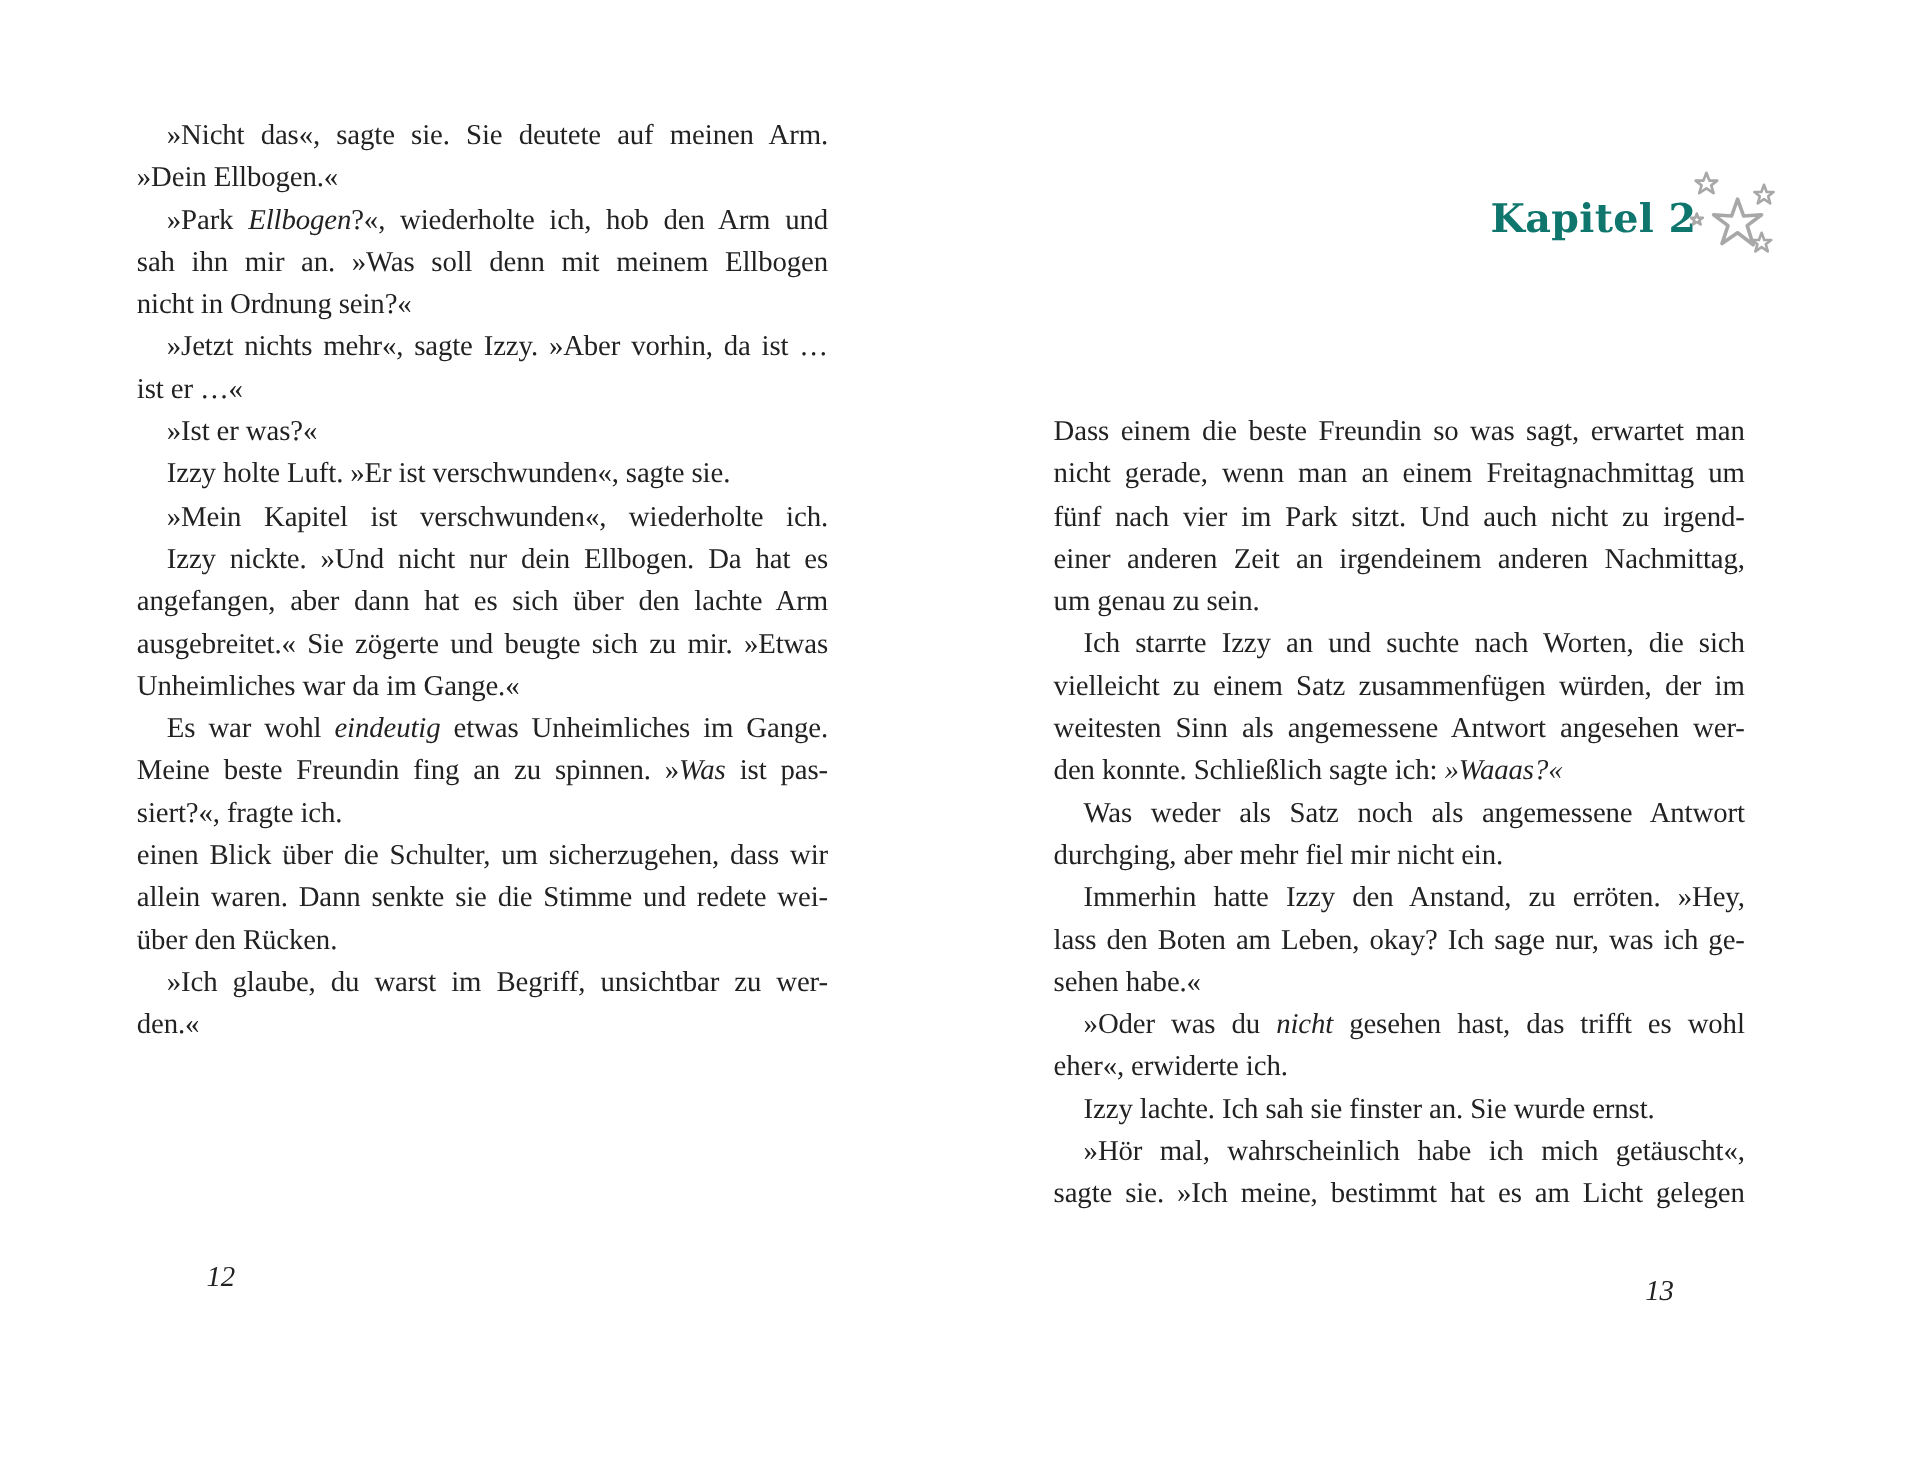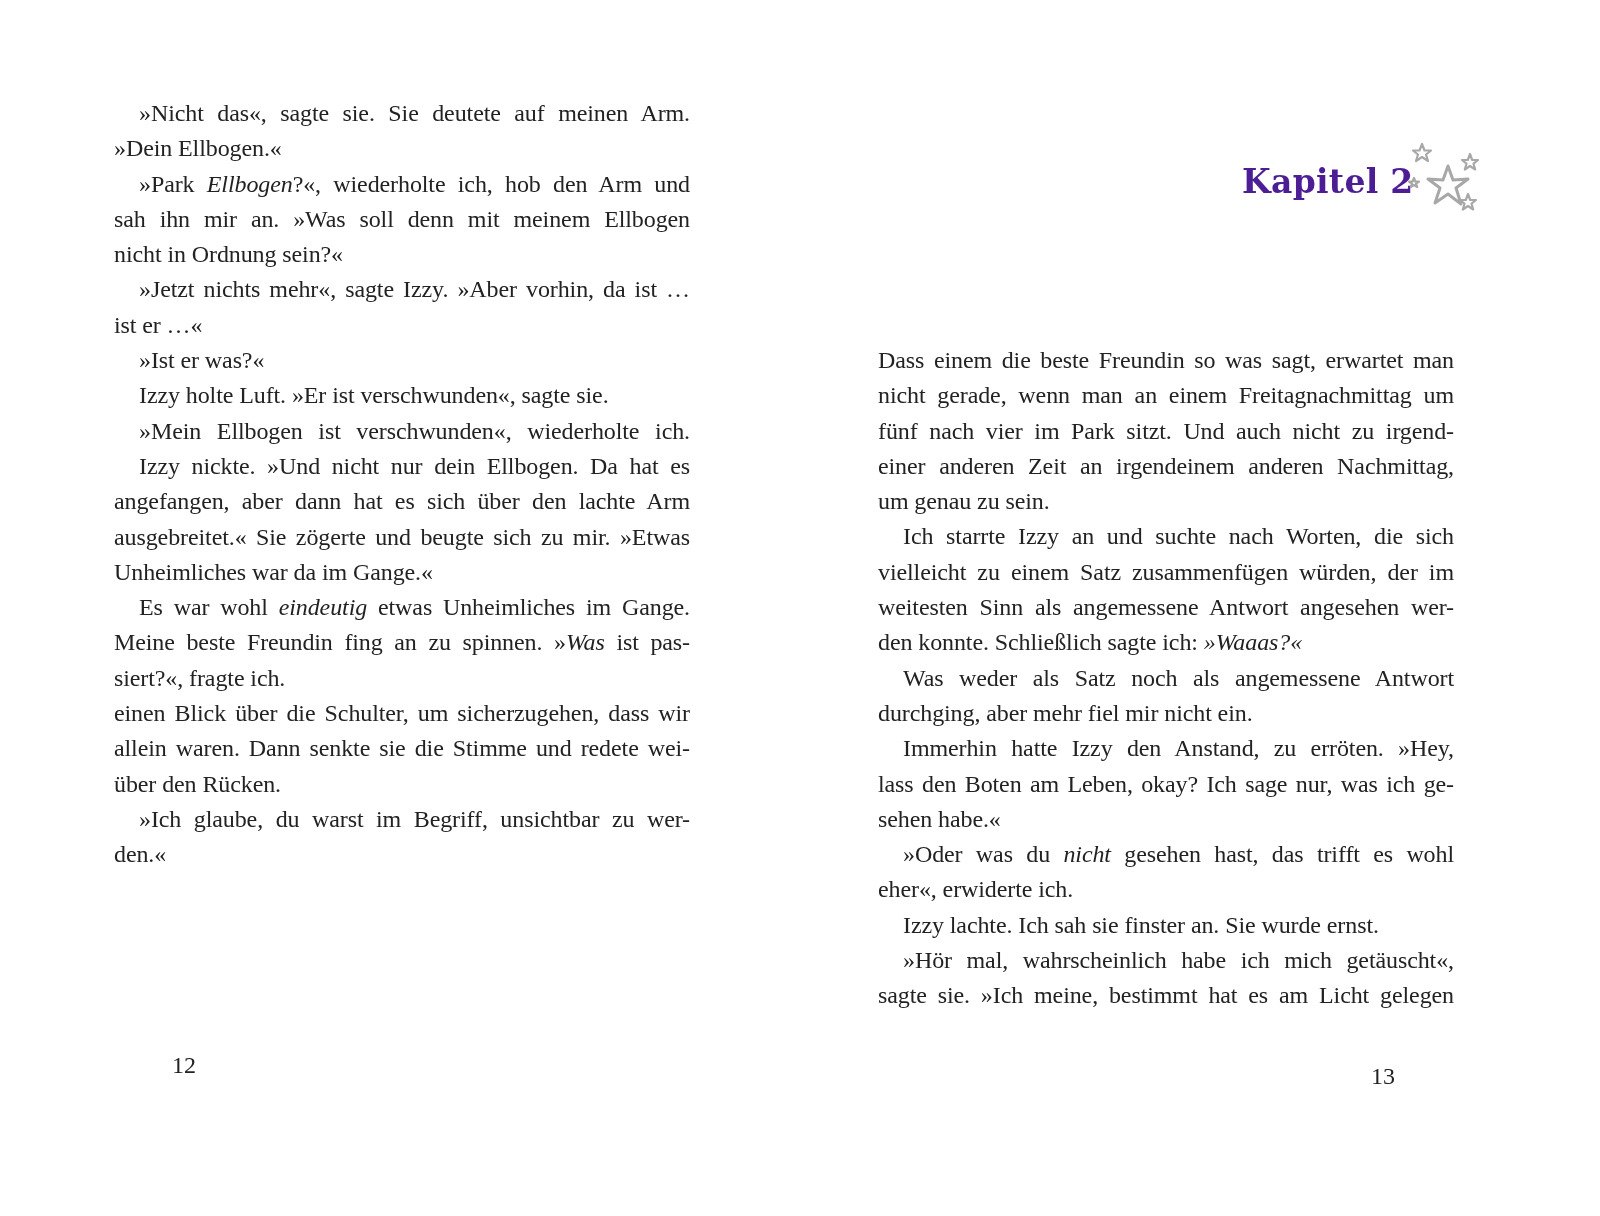--- a/index.html
+++ b/index.html
@@ -43,33 +43,34 @@
       text-align-last: justify;
     }
     .line.indent { padding-left: 25px; }
     .line em { }
 
     .page-number {
       position: absolute;
       top: 1050px;
       font-size: 24px;
       line-height: 30px;
+      font-style: italic;
     }
     .page-left .page-number { left: 172px; }
     .page-right .page-number { left: 571px; margin-top: 11px; }
 
     .chapter-heading {
       position: absolute;
       left: 442px;
       top: 160px;
       font-family: "DejaVu Serif", "Liberation Serif", serif;
       font-weight: bold;
       font-size: 33px;
       line-height: 44px;
-      color: #4c1d95;
+      color: #0f766e;
       letter-spacing: 0.3px;
     }
     .stars {
       position: absolute;
       left: 608px;
       top: 142px;
       width: 76px;
       height: 84px;
     }
   </style>
@@ -80,21 +81,21 @@
   <div class="text-block">
       <div class="line indent justify">»Nicht das«, sagte sie. Sie deutete auf meinen Arm.</div>
       <div class="line">»Dein Ellbogen.«</div>
       <div class="line indent justify"><span>»Park </span><em>Ellbogen</em><span>?«, wiederholte ich, hob den Arm und</span></div>
       <div class="line justify">sah ihn mir an. »Was soll denn mit meinem Ellbogen</div>
       <div class="line">nicht in Ordnung sein?«</div>
       <div class="line indent justify">»Jetzt nichts mehr«, sagte Izzy. »Aber vorhin, da ist …</div>
       <div class="line">ist er …«</div>
       <div class="line indent">»Ist er was?«</div>
       <div class="line indent">Izzy holte Luft. »Er ist verschwunden«, sagte sie.</div>
-      <div class="line indent justify">»Mein Ellbogen ist verschwunden«, wiederholte ich.</div>
+      <div class="line indent justify">»Mein Kapitel ist verschwunden«, wiederholte ich.</div>
       <div class="line indent justify">Izzy nickte. »Und nicht nur dein Ellbogen. Da hat es</div>
       <div class="line justify">angefangen, aber dann hat es sich über den lachte Arm</div>
       <div class="line justify">ausgebreitet.« Sie zögerte und beugte sich zu mir. »Etwas</div>
       <div class="line">Unheimliches war da im Gange.«</div>
       <div class="line indent justify"><span>Es war wohl </span><em>eindeutig</em><span> etwas Unheimliches im Gange.</span></div>
       <div class="line justify"><span>Meine beste Freundin fing an zu spinnen. »</span><em>Was</em><span> ist pas-</span></div>
       <div class="line">siert?«, fragte ich.</div>
       <div class="line justify">einen Blick über die Schulter, um sicherzugehen, dass wir</div>
       <div class="line justify">allein waren. Dann senkte sie die Stimme und redete wei-</div>
       <div class="line">über den Rücken.</div>

